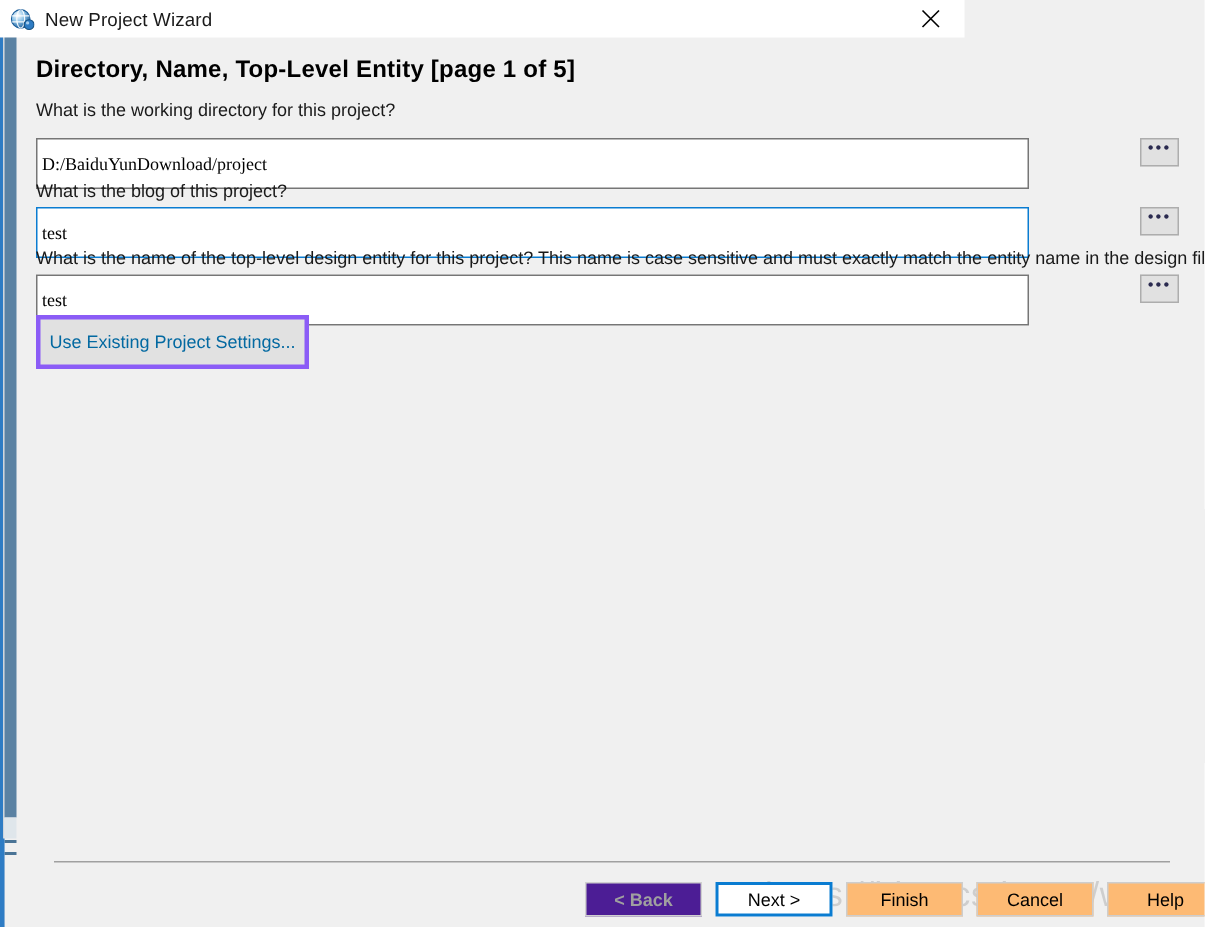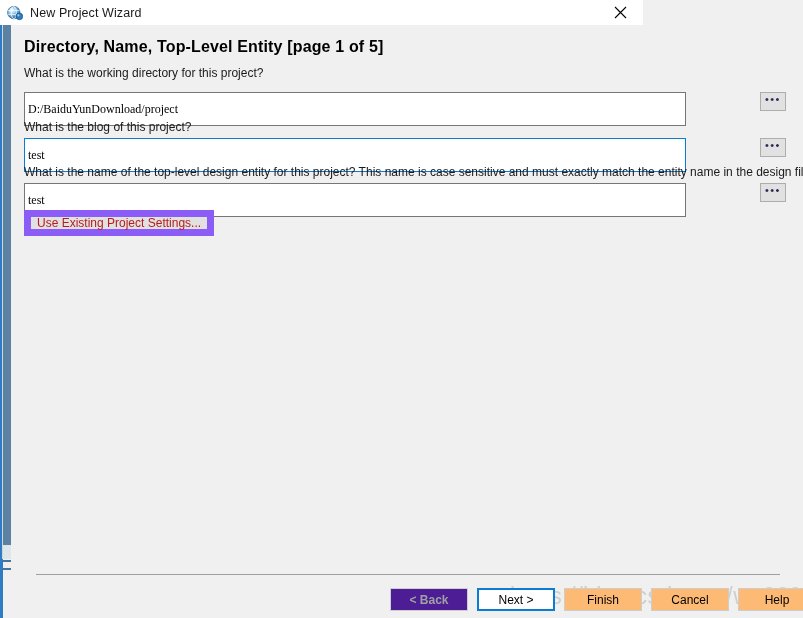--- a/index.html
+++ b/index.html
@@ -182,30 +182,30 @@
     color: #2b2b50;
     line-height: 8px;
     letter-spacing: 1.4px;
     margin-top: -5px;
   }
 
   .existing-settings-button {
     position: absolute;
     left: 24px;
     top: 210px;
-    height: 26px;
+    height: 36px;
     background: #e1e1e1;
-    border: 7px solid #8b5cf6;
+    border: 3px solid #8b5cf6;
     box-sizing: border-box;
     padding: 0 6px;
     display: flex;
     align-items: center;
     font-family: "Liberation Sans", sans-serif;
     font-size: 12px;
-    color: #b91c1c;
+    color: #0369a1;
     cursor: default;
     white-space: nowrap;
   }
 
   
   .footer-sep {
     position: absolute;
     left: 36px;
     top: 574px;
     width: 744px;

